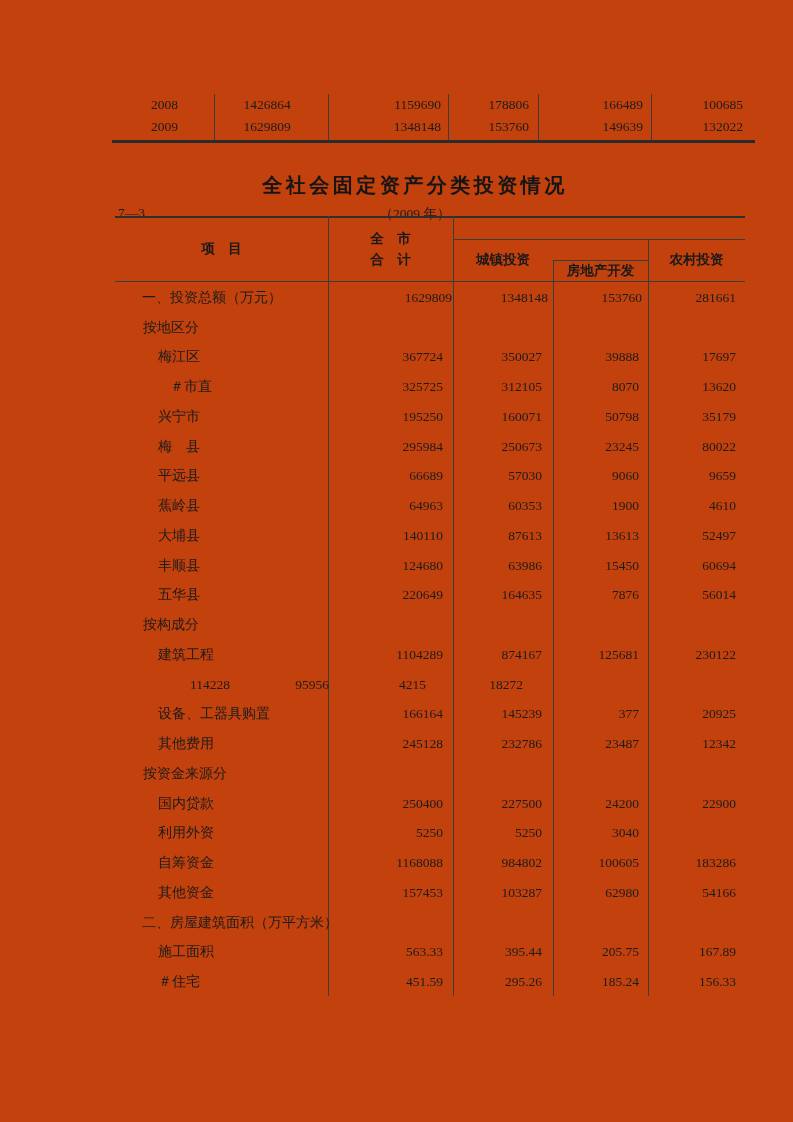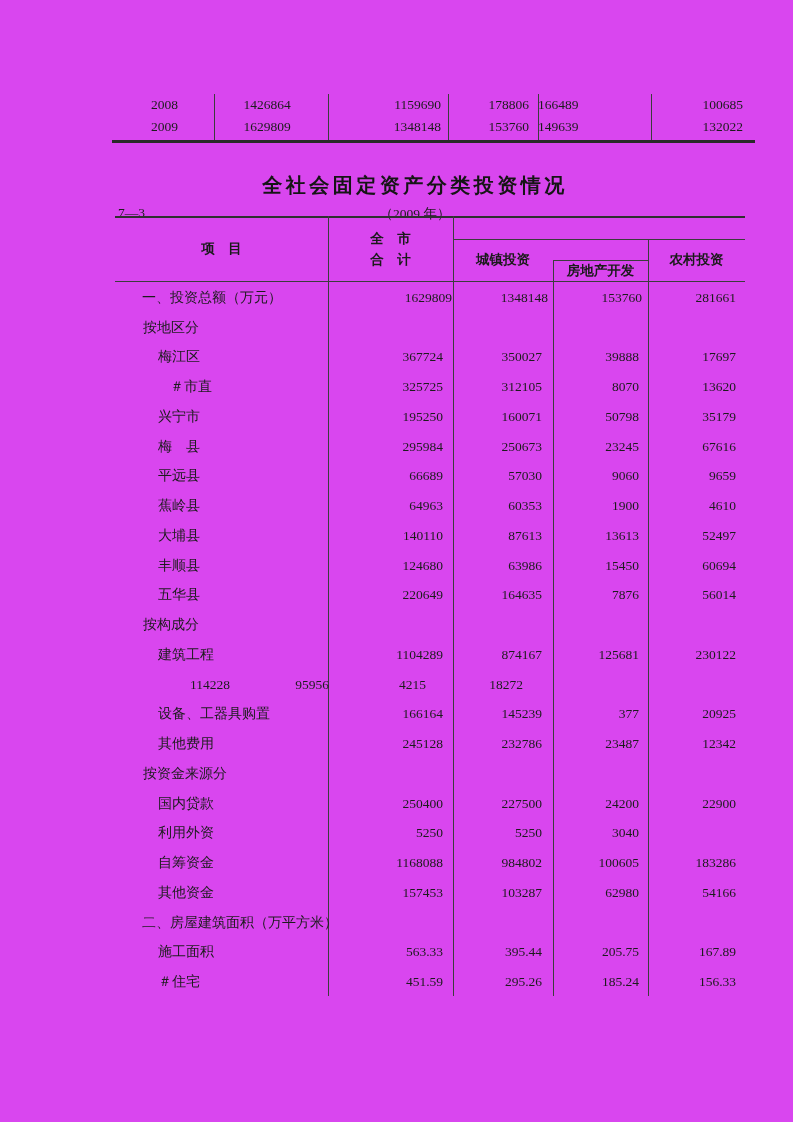--- a/index.html
+++ b/index.html
@@ -1,34 +1,34 @@
 <!DOCTYPE html>
 <html><head>
 <meta charset="utf-8">
 <style>
   html,body{margin:0;padding:0;background:#e8e8e8;}
   .page{
-    position:relative; width:793px; height:1122px; background:#d946ef;
+    position:relative; width:793px; height:1122px; background:#c2410c;
     margin:0 auto; overflow:hidden;
     font-family:"Liberation Serif","DejaVu Serif",serif; color:#1c1c1c;
   }
   .vline{position:absolute;width:1px;background:#3c3c3c;}
   .hline{position:absolute;height:1px;background:#3c3c3c;}
   .hline.thick{height:3px;background:#2a2a2a;}
   .hline.top{height:2px;background:#2f2f2f;}
 
   
   .frag{position:absolute; left:115px; top:94px; width:640px; height:50px;}
   .frow{display:flex; height:22px; align-items:center; font-size:13.5px;}
   .frow .c{box-sizing:border-box; white-space:nowrap;}
   .frow .c0{width:99px;  text-align:center;}
   .frow .c1{width:114px; text-align:center; padding-right:8px;}
   .frow .c2{width:120px; text-align:right; padding-right:7px;}
   .frow .c3{width:90px;  text-align:right; padding-right:9px;}
-  .frow .c4{width:113px; padding-right:8px;}
+  .frow .c4{width:113px; text-align:right; padding-right:8px;}
   .frow .c5{width:104px; text-align:right; padding-right:12px;padding-left:19px;}
 
   
   .title{
     position:absolute; left:100px; top:172px; width:630px;
     text-align:center; font-family:"Liberation Sans","DejaVu Sans",sans-serif;
     font-weight:bold; font-size:20px; letter-spacing:3.5px; color:#151515;
     white-space:nowrap;
   }
   .tableno{position:absolute; left:118px; top:205px; font-size:13.5px;}
@@ -145,21 +145,21 @@
           <div class="v v1">195250</div>
           <div class="v v2">160071</div>
           <div class="v v3">50798</div>
           <div class="v v4">35179</div>
         </div>
         <div class="mrow">
           <div class="lab i2">梅　县</div>
           <div class="v v1">295984</div>
           <div class="v v2">250673</div>
           <div class="v v3">23245</div>
-          <div class="v v4">67616</div>
+          <div class="v v4">80022</div>
         </div>
         <div class="mrow">
           <div class="lab i2">平远县</div>
           <div class="v v1">66689</div>
           <div class="v v2">57030</div>
           <div class="v v3">9060</div>
           <div class="v v4">9659</div>
         </div>
         <div class="mrow">
           <div class="lab i2">蕉岭县</div>

